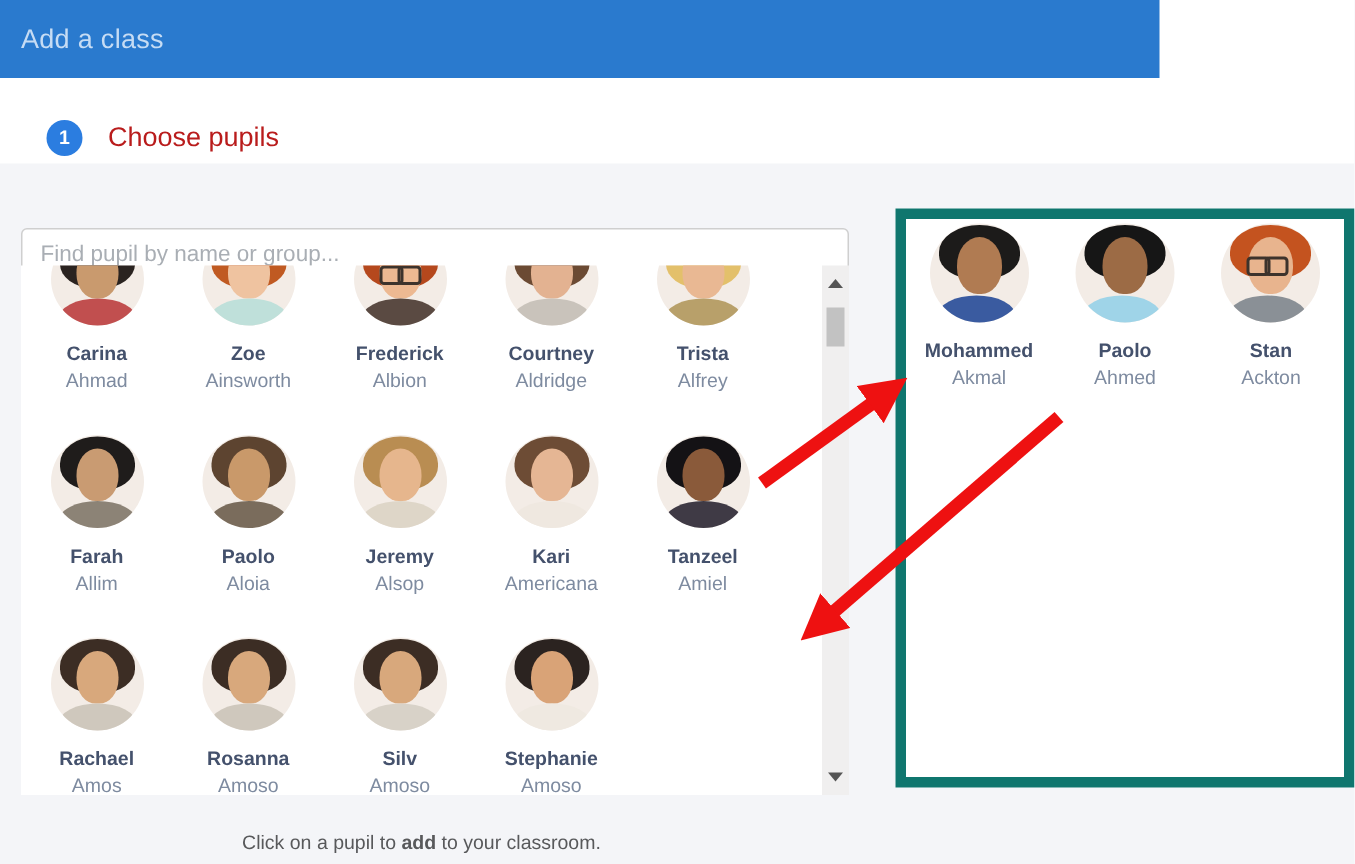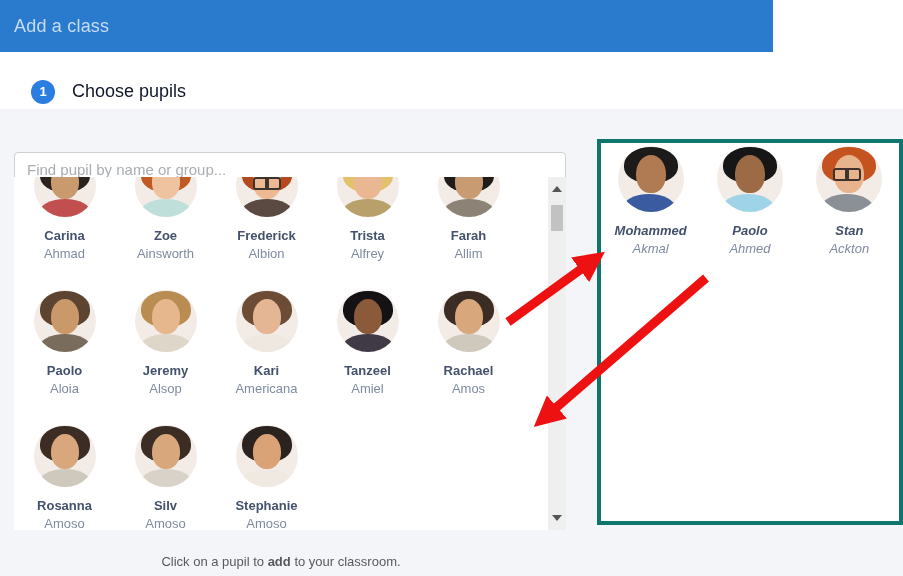--- a/index.html
+++ b/index.html
@@ -23,21 +23,21 @@
   .gray-bg {
     position:absolute; left:0; top:109px; width:903px; height:467px;
     background:#f4f5f8;
   }
   .step-circle {
     position:absolute; left:31px; top:80px; width:24px; height:24px;
     border-radius:50%; background:#2b7de0; color:#fff;
     font-size:13px; font-weight:bold; text-align:center; line-height:24px;
   }
   .step-label {
-    position:absolute; left:72px; top:81px; font-size:18px; color:#0f172a;
+    position:absolute; left:72px; top:81px; font-size:18px; color:#b91c1c;
   }
   
   .search-input {
     position:absolute; left:14px; top:152px; width:552px; height:34px;
     border:1px solid #cfcfcf; border-radius:4px; background:#fff;
     padding:0 12px; font-size:15px; color:#444;
     font-family:"Liberation Sans", sans-serif; outline:none;
   }
   .search-input::placeholder { color:#a9aeb4; }
   
@@ -90,21 +90,21 @@
   }
   .sb-up   { top:9px;    border-bottom:6px solid #555; }
   .sb-down { bottom:9px; border-top:6px solid #555; }
   .sb-thumb {
     position:absolute; left:3px; top:28px; width:12px; height:26px;
     background:#c2c2c2;
   }
   
   .selected-panel {
     position:absolute; left:597px; top:139px; width:306px; height:386px;
-    background:#fff; border:4px solid #0f766e;font-style:italic;
+    background:#fff; border:7px solid #0f766e;
   }
   .selected-row { display:flex; padding-top:3px; }
   .selected-row .pupil-card { width:102px; }
   .selected-row .avatar { width:66px; height:66px; }
   .selected-row .avatar .face { left:18px; width:30px; height:38px; }
   
   .footer-hint {
     position:absolute; left:14px; top:554px; width:534px;
     text-align:center; font-size:13px; color:#58595b;
   }
@@ -151,20 +151,30 @@
       </div>
       <div class="pupil-card">
         <div class="avatar glasses" style="--hair: #b5481d; --skin: #edb992; --shirt: #5a4a42;">
           <span class="hair"></span>
           <span class="face"></span>
           <span class="specs"></span>
           <span class="shirt"></span>
         </div>
         <div class="pupil-first">Frederick</div>
         <div class="pupil-last">Albion</div>
+      </div>
+      <div class="pupil-card">
+        <div class="avatar" style="--hair: #6b4a33; --skin: #e3b291; --shirt: #c9c3bb;">
+          <span class="hair"></span>
+          <span class="face"></span>
+
+          <span class="shirt"></span>
+        </div>
+        <div class="pupil-first">Courtney</div>
+        <div class="pupil-last">Aldridge</div>
       </div>
       <div class="pupil-card">
         <div class="avatar" style="--hair: #e3c06b; --skin: #e9b893; --shirt: #b8a06a;">
           <span class="hair"></span>
           <span class="face"></span>
 
           <span class="shirt"></span>
         </div>
         <div class="pupil-first">Trista</div>
         <div class="pupil-last">Alfrey</div>

